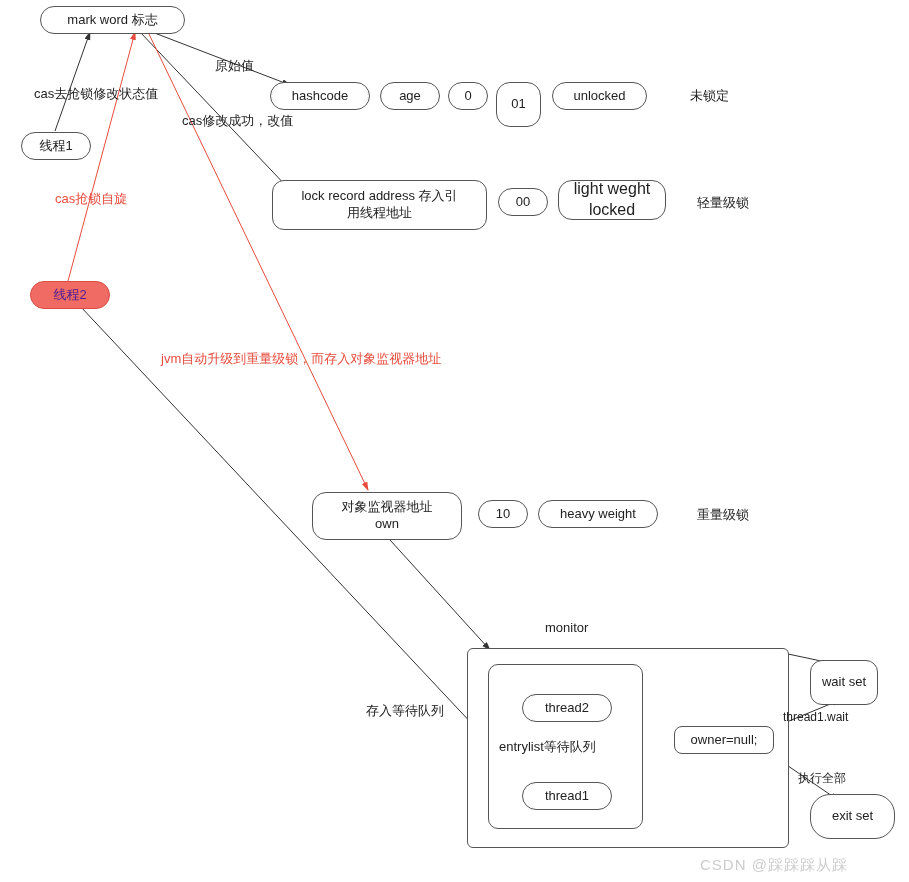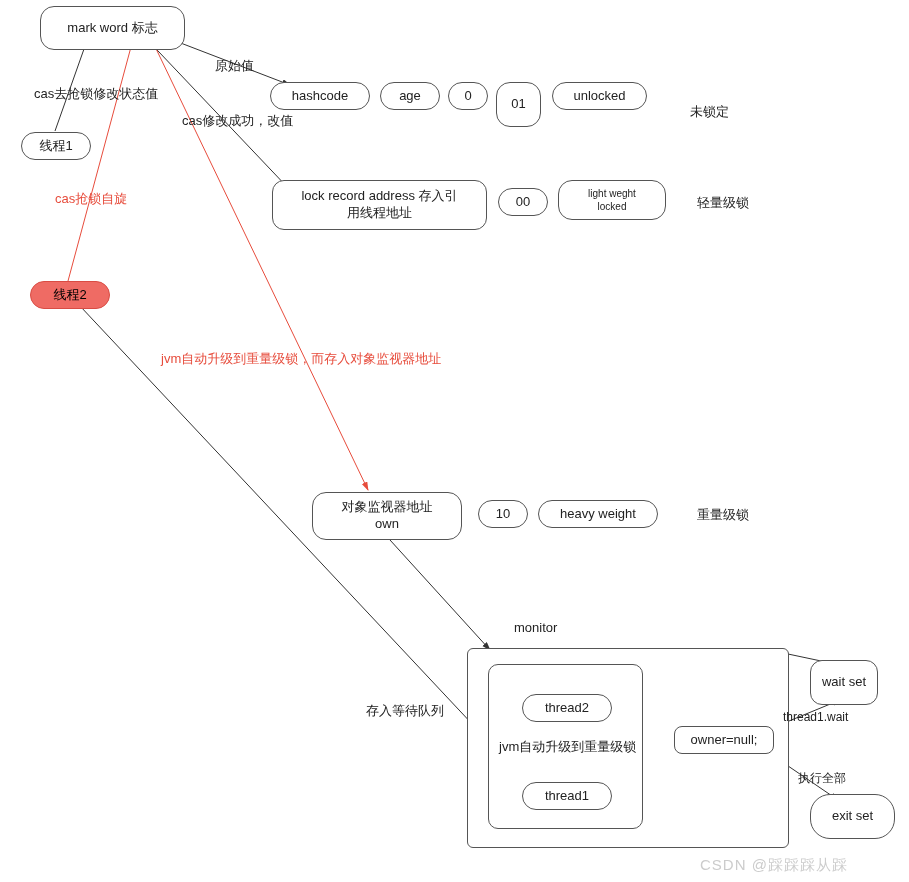--- a/index.html
+++ b/index.html
@@ -41,21 +41,21 @@
     box-sizing: border-box;
   }
   .label {
     position: absolute;
     font-size: 13px;
     white-space: nowrap;
   }
   .red-text { color: #e74c3c; }
   .red-fill {
     background: #ef6b64 !important;
-    color: #000000;
+    color: #4c1d95;
     border-color: #d94c44;
   }
   .watermark {
     position: absolute;
     color: #ccc;
     font-size: 15px;
     letter-spacing: 1px;
   }
   svg.edges {
     position: absolute;
@@ -95,21 +95,21 @@
 
     <path d="M640,720 Q660,730 685,735" stroke="#333" fill="none" marker-end="url(#ah)"></path>
 
     <path d="M772,728 L840,700" stroke="#333" fill="none" marker-end="url(#ah)"></path>
 
     <path d="M772,755 L838,800" stroke="#333" fill="none" marker-end="url(#ah)"></path>
 
     <path d="M788,654 L840,665" stroke="#333" fill="none" marker-end="url(#ah)"></path>
   </svg>
 
-  <div class="node" style="left:40px; top:6px; width:145px; height:44px;">
+  <div class="node" style="left:40px; top:6px; width:145px; height:28px;">
     <span>mark word 标志</span>
   </div>
 
   <div class="node" style="left:21px; top:132px; width:70px; height:28px;">
     <span>线程1</span>
   </div>
 
   <div class="node red-fill" style="left:30px; top:281px; width:80px; height:28px;">
     <span>线程2</span>
   </div>
@@ -122,52 +122,52 @@
   </div>
   <div class="node" style="left:448px; top:82px; width:40px; height:28px;">
     <span>0</span>
   </div>
   <div class="node" style="left:496px; top:82px; width:45px; height:45px;">
     <span>01</span>
   </div>
   <div class="node" style="left:552px; top:82px; width:95px; height:28px;">
     <span>unlocked</span>
   </div>
-  <div class="label" style="left:690px; top:87px;margin-top:16px;">未锁定</div>
+  <div class="label" style="left:690px; top:87px;">未锁定</div>
 
   <div class="node" style="left:272px; top:180px; width:215px; height:50px; border-radius:12px;">
     <span>lock record address 存入引
 用线程地址</span>
   </div>
   <div class="node" style="left:498px; top:188px; width:50px; height:28px;">
     <span>00</span>
   </div>
-  <div class="node" style="left:558px; top:180px; width:108px; height:40px; font-size:10px; border-radius:14px;">
+  <div class="node" style="left:558px; top:180px; width:108px; height:40px; font-size:16px; border-radius:14px;">
     <span>light weght
 locked</span>
   </div>
   <div class="label" style="left:697px; top:194px;">轻量级锁</div>
 
   <div class="node" style="left:312px; top:492px; width:150px; height:48px; border-radius:14px;">
     <span>对象监视器地址
 own</span>
   </div>
   <div class="node" style="left:478px; top:500px; width:50px; height:28px;">
     <span>10</span>
   </div>
   <div class="node" style="left:538px; top:500px; width:120px; height:28px;">
     <span>heavy weight</span>
   </div>
   <div class="label" style="left:697px; top:506px;">重量级锁</div>
 
-  <div class="label" style="left:514px; top:620px;">monitor</div>
+  <div class="label" style="left:545px; top:620px;">monitor</div>
   <div class="box" style="left:467px; top:648px; width:322px; height:200px; border-radius:6px;"></div>
 
   <div class="box" style="left:488px; top:664px; width:155px; height:165px; border-radius:10px;"></div>
-  <div class="label" style="left:499px; top:738px;">jvm自动升级到重量级锁</div>
+  <div class="label" style="left:499px; top:738px;">entrylist等待队列</div>
   <div class="node" style="left:522px; top:694px; width:90px; height:28px;">
     <span>thread2</span>
   </div>
   <div class="node" style="left:522px; top:782px; width:90px; height:28px;">
     <span>thread1</span>
   </div>
 
   <div class="node" style="left:674px; top:726px; width:100px; height:28px; border-radius:8px;">
     <span>owner=null;</span>
   </div>

